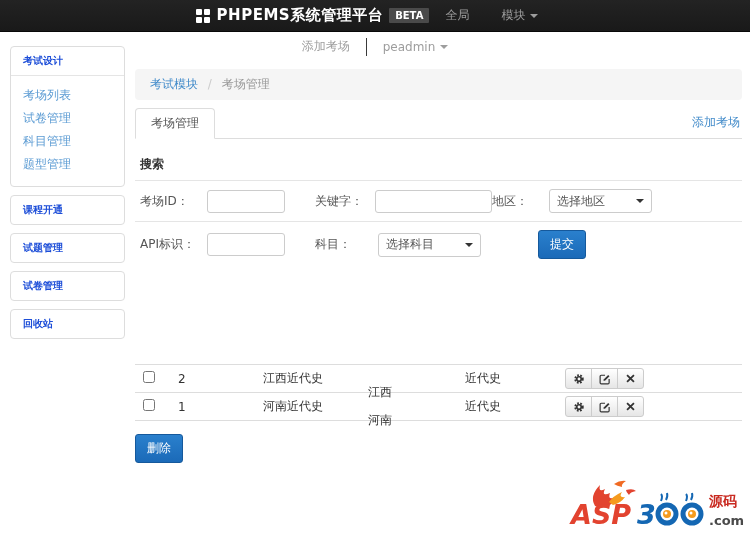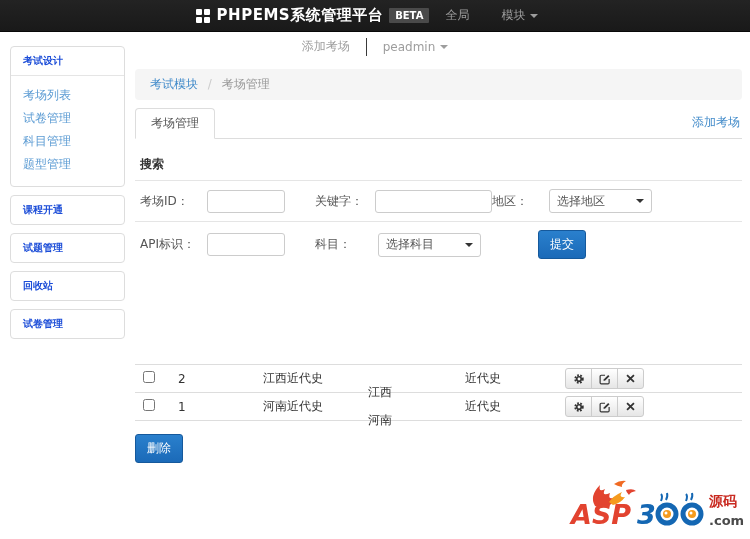--- a/index.html
+++ b/index.html
@@ -136,24 +136,24 @@
         <a>题型管理</a>
       </div>
     </div>
     <div class="side-panel">
       <div class="side-header">课程开通</div>
     </div>
     <div class="side-panel">
       <div class="side-header">试题管理</div>
     </div>
     <div class="side-panel">
+      <div class="side-header">试卷管理</div>
+    </div>
+    <div class="side-panel">
       <div class="side-header">回收站</div>
-    </div>
-    <div class="side-panel">
-      <div class="side-header">试卷管理</div>
     </div>
   </aside>
 
   <main class="main">
 
     <div class="breadcrumb">
       <a class="bc-link">考试模块</a>
       <span class="bc-sep">/</span>
       <span>考场管理</span>
     </div>

